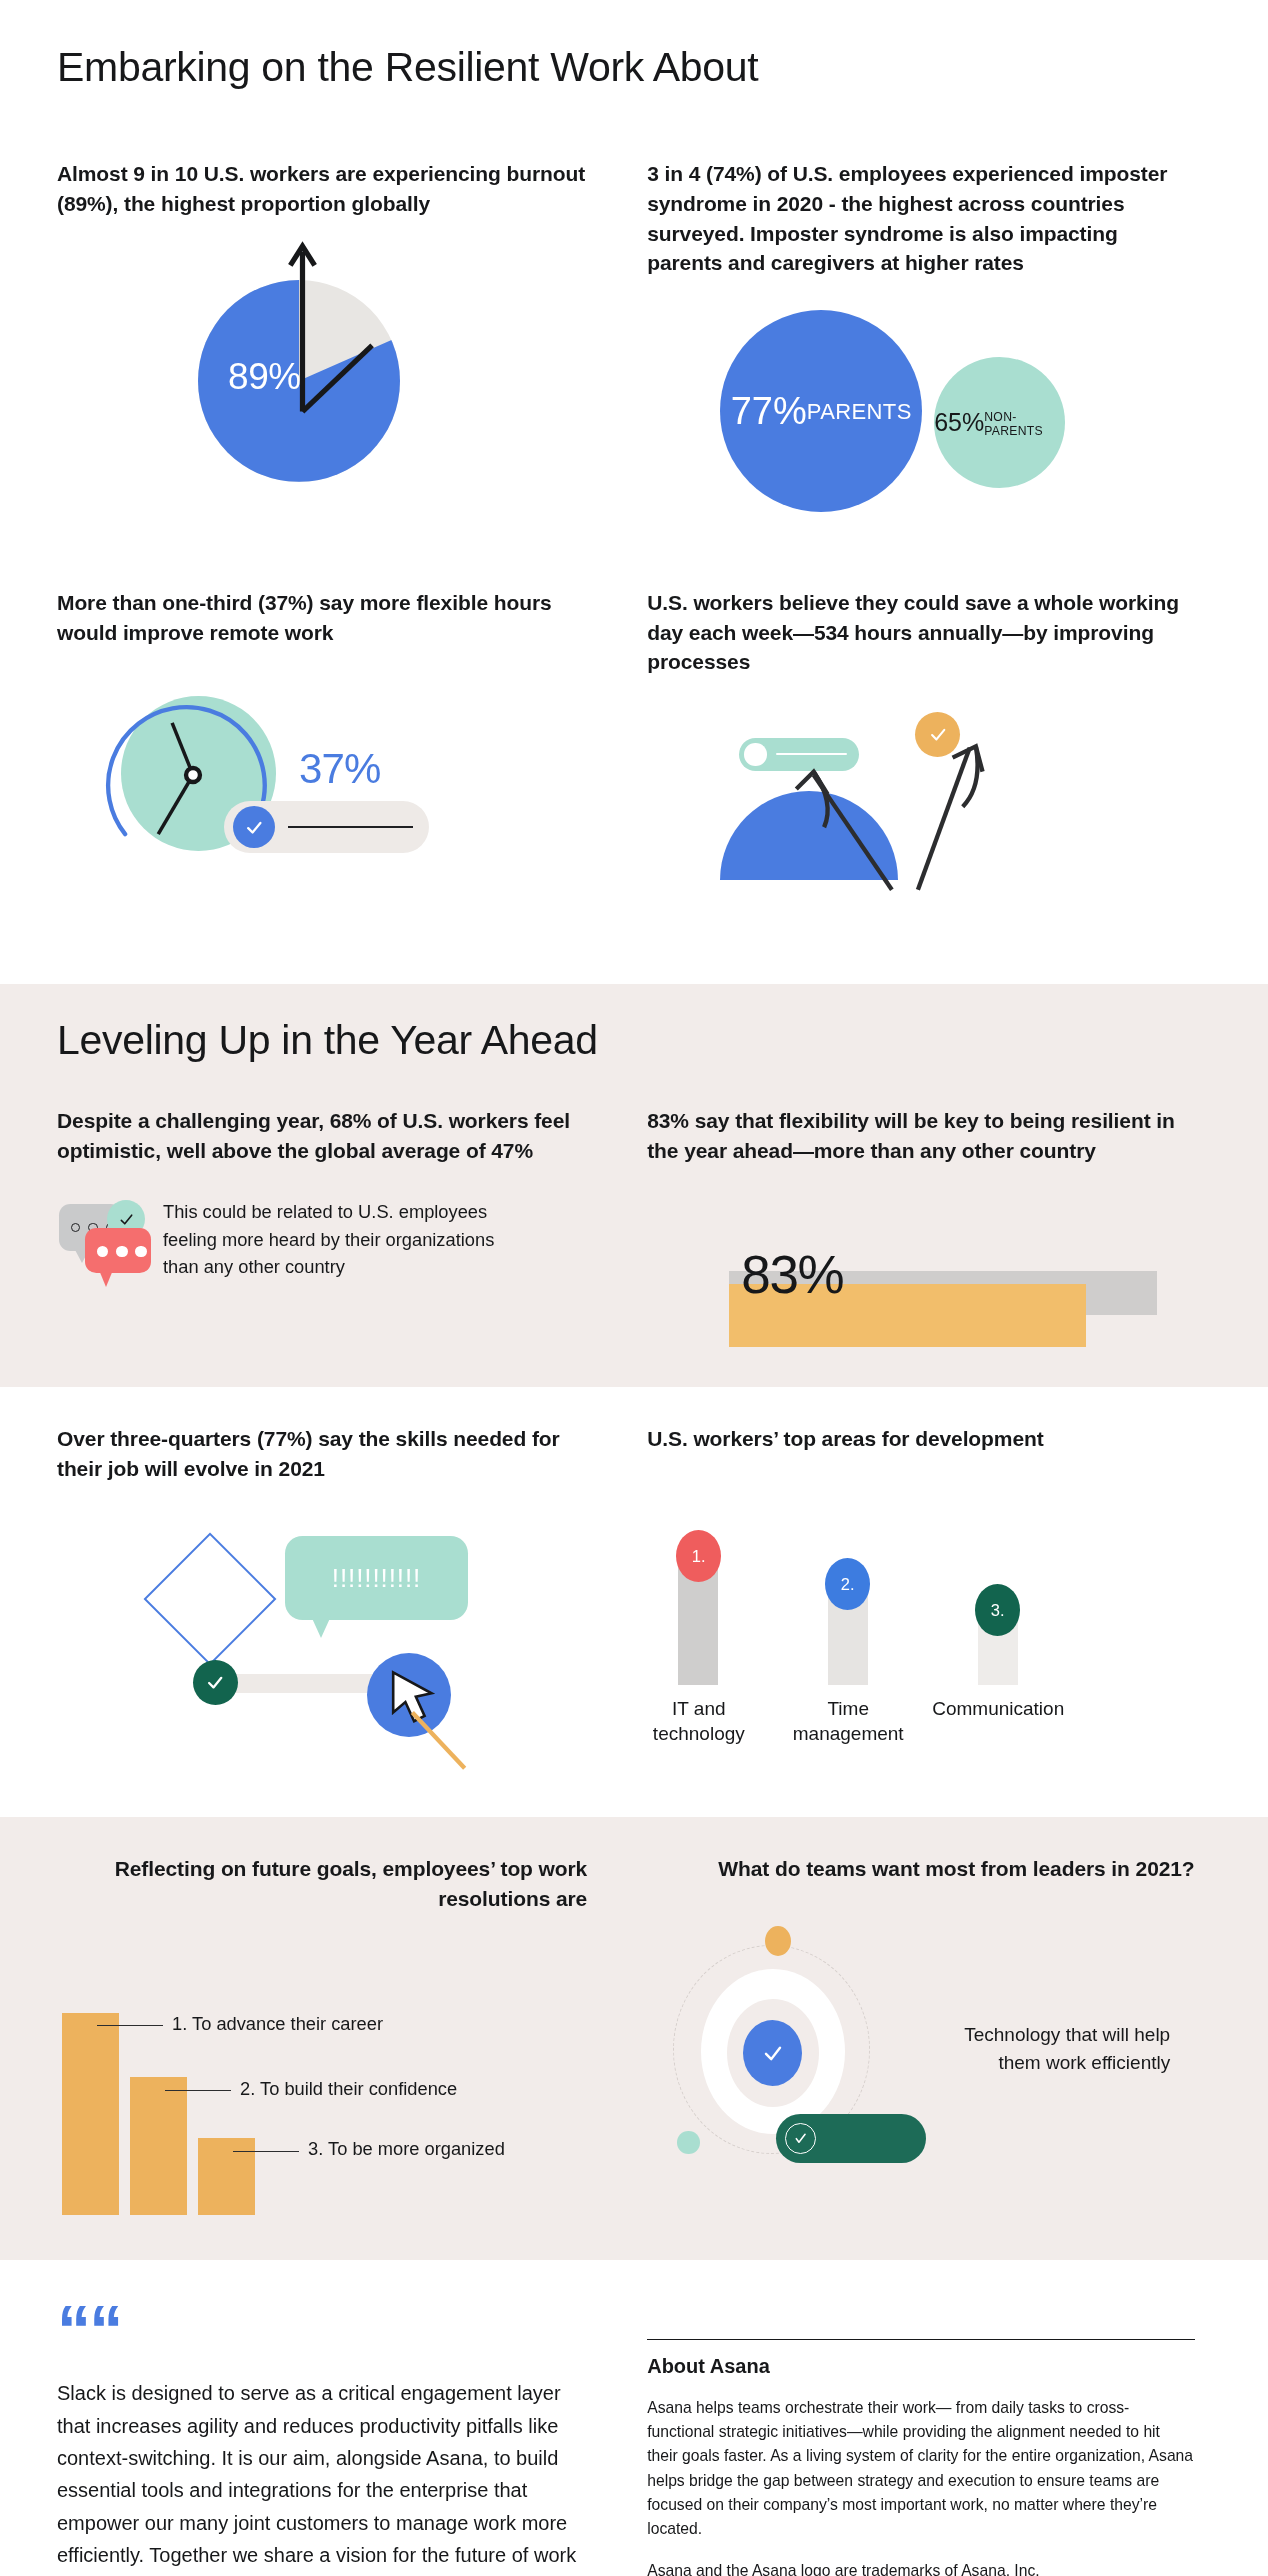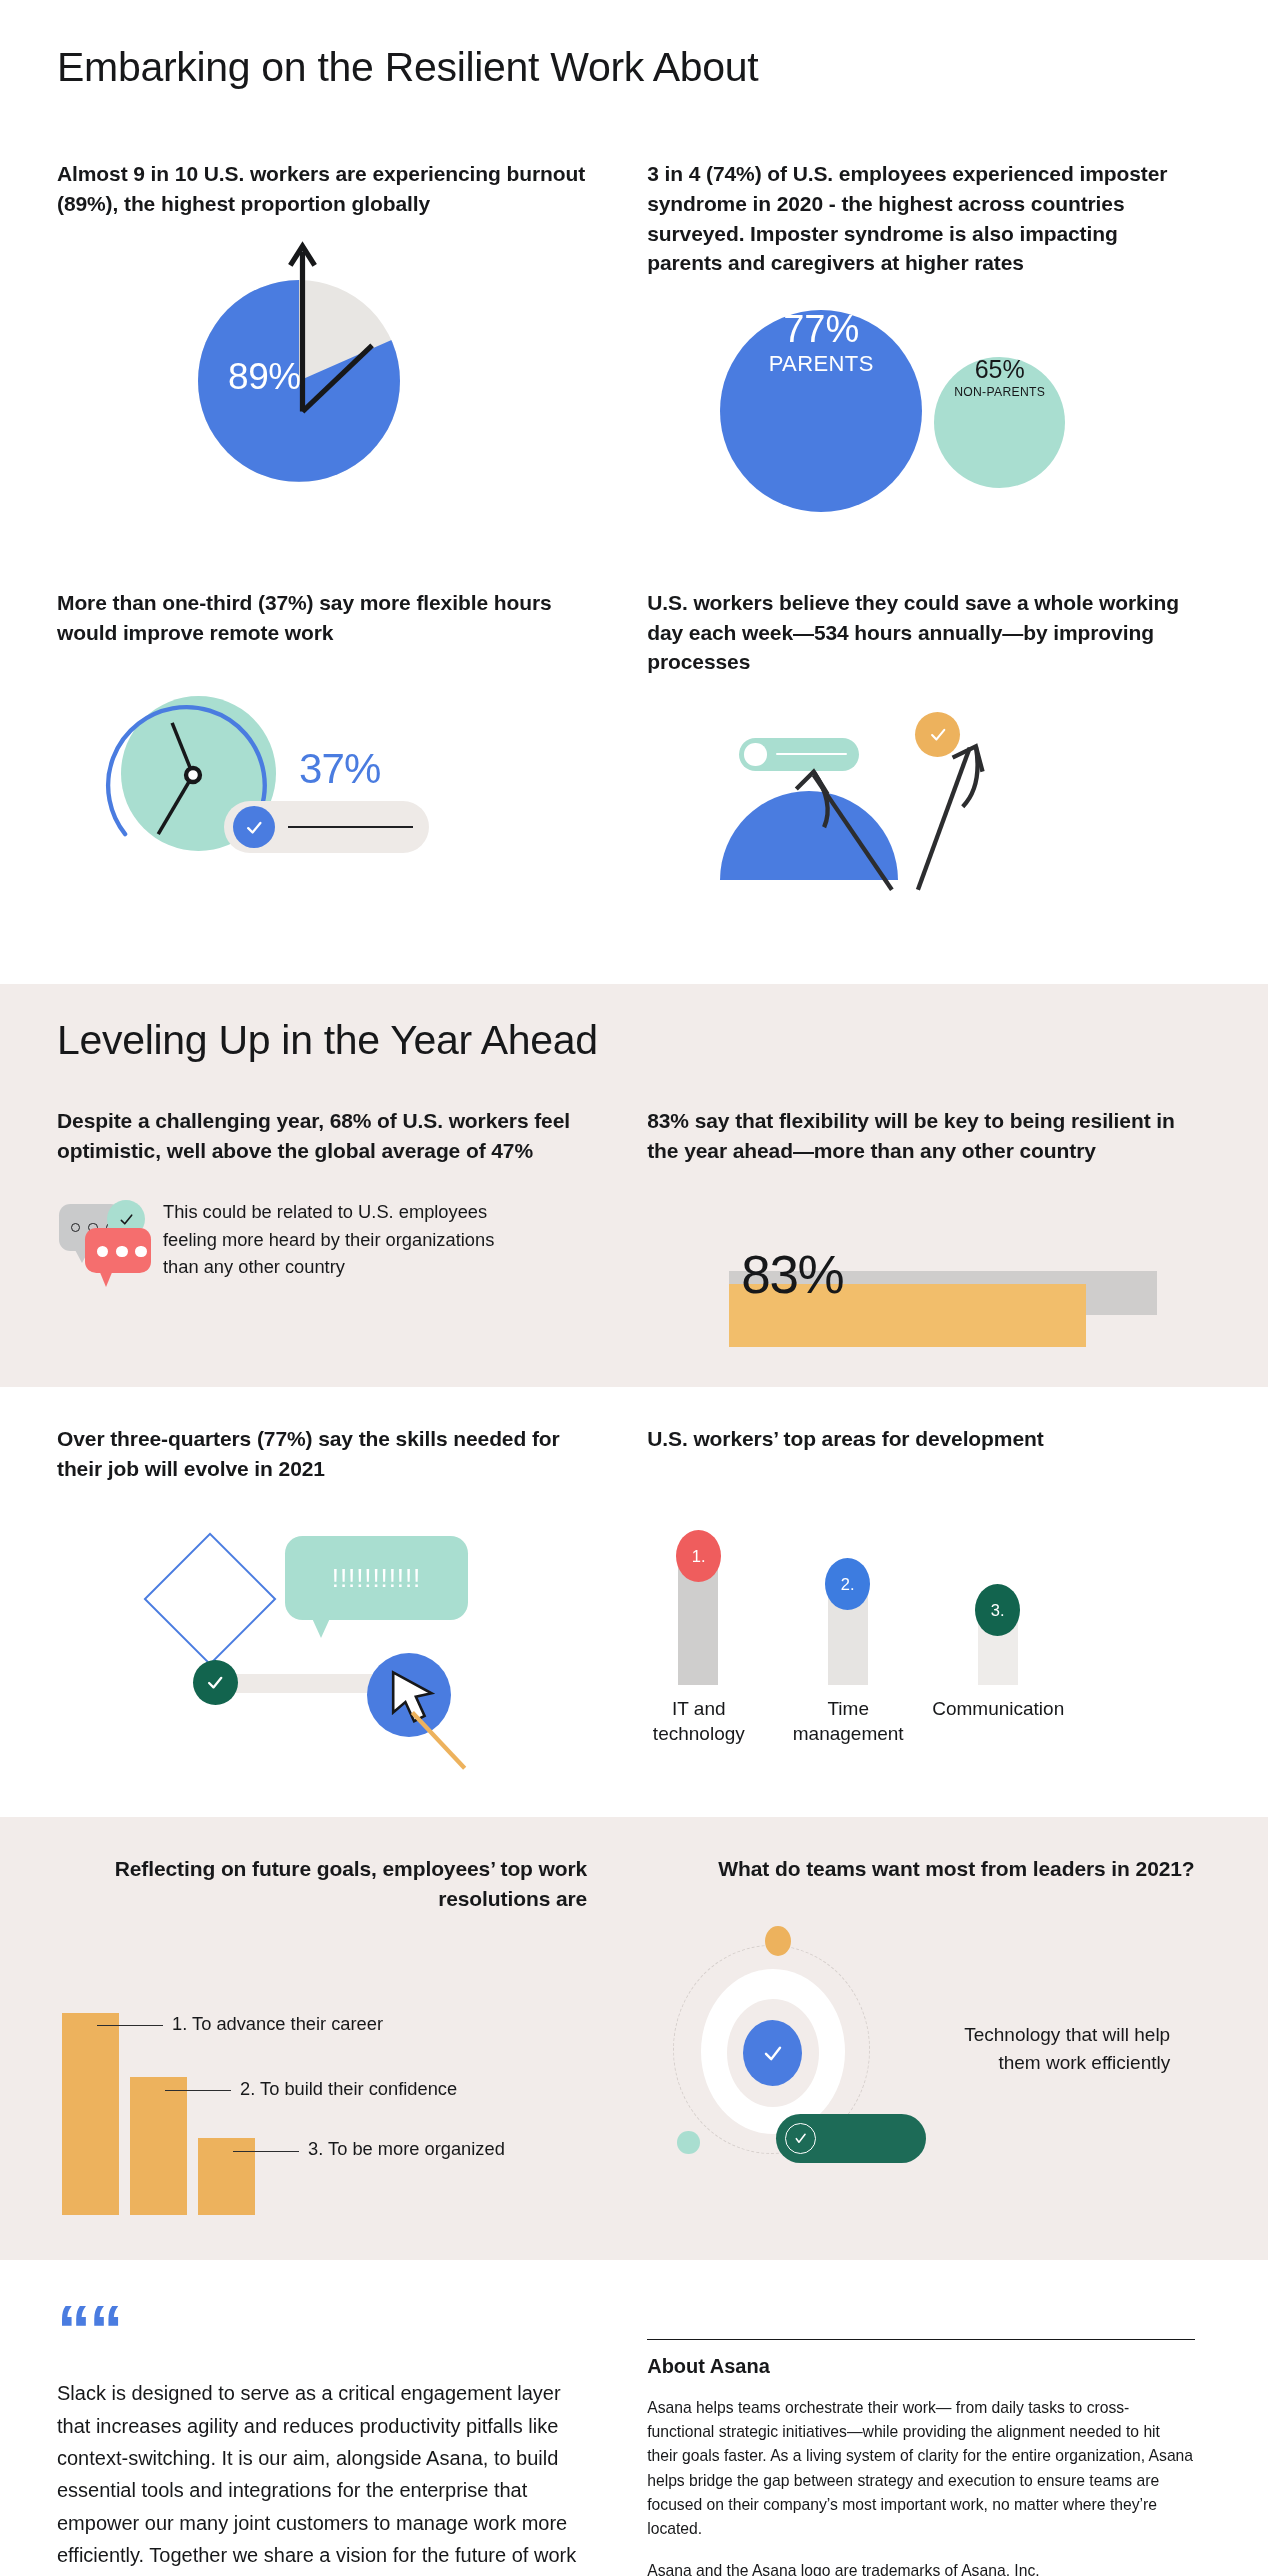--- a/index.html
+++ b/index.html
@@ -69,21 +69,21 @@
   .pie-label {
     position:absolute; left:171px; top:104px;
     font-size:37px; color:#ffffff; font-weight:400; letter-spacing:-0.4px;
   }
   .pie-arrow { position:absolute; left:228px; top:-10.4px; }
 
   
   .bubbles { position:relative; height:287px; margin-top:22.6px; }
   .bub {
     position:absolute; border-radius:50%;
-    display:flex; flex-direction:column; align-items:center; justify-content:flex-start;
+    display:flex; flex-direction:row; align-items:center; justify-content:center;
   }
   .bub-a { left:73px; top:8.7px; width:202px; height:202px; background:#4a7ce0; }
   .bub-b { left:287px; top:56px; width:131px; height:131px; background:#a9ded0; }
   .bub-a .big { font-size:38px; color:#fff; line-height:1; }
   .bub-a .sub { font-size:22px; color:#fff; letter-spacing:0.4px; margin-top:3.5px; }
   .bub-b .big { font-size:25px; color:#17181a; line-height:1; }
   .bub-b .sub { font-size:12.2px; color:#17181a; letter-spacing:0.3px; margin-top:3.5px; }
 
   
   .clock-wrap { position:relative; height:235px; margin-top:30px; }

